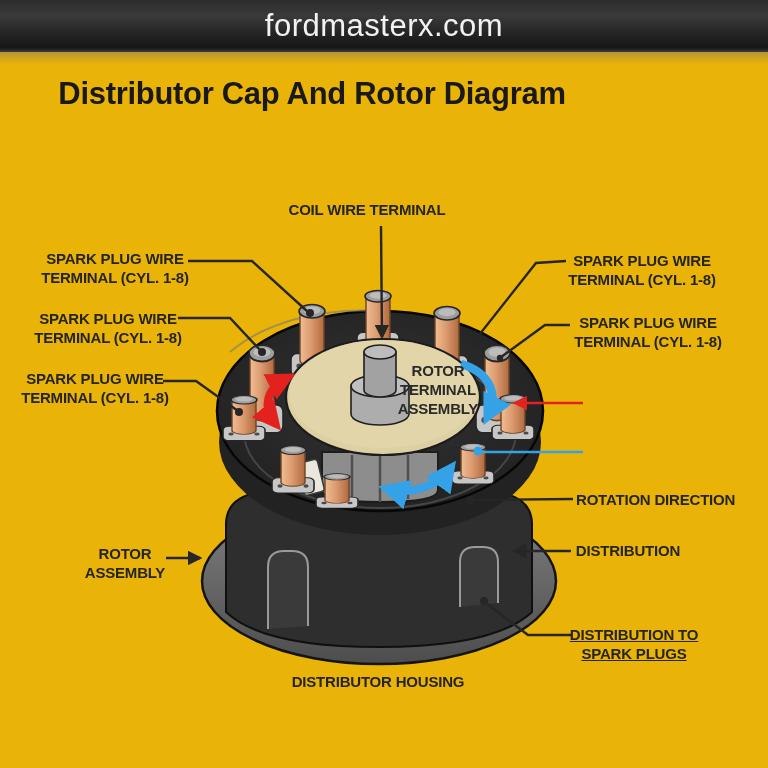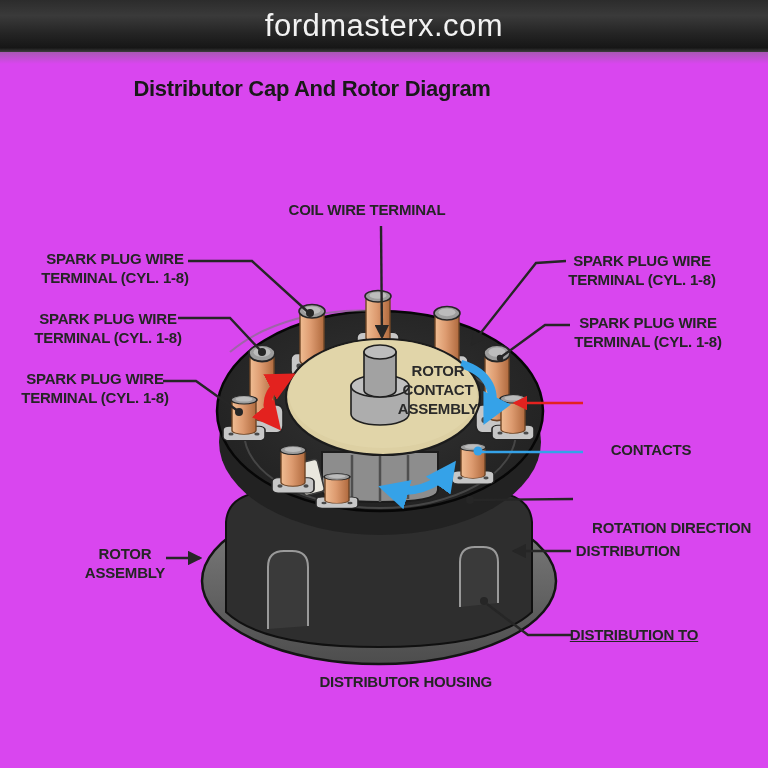--- a/index.html
+++ b/index.html
@@ -1,33 +1,33 @@
 <!DOCTYPE html>
 <html><head>
 <meta charset="utf-8">
 <style>
   html,body { margin:0; padding:0; }
   .page {
     position:relative; width:768px; height:768px; overflow:hidden;
-    background:#d946ef;
+    background:#eab308;
     font-family:"Liberation Sans","DejaVu Sans",sans-serif;
   }
   .topbar {
     position:absolute; top:0; left:0; width:768px; height:52px;
     background:linear-gradient(180deg,#2c2c2c 0%,#3a3a3a 30%,#242424 65%,#161616 92%,#3d3d3d 100%);
     display:flex; align-items:center; justify-content:center;
   }
   .topbar .site { color:#f2f2f2; font-size:31px; letter-spacing:.5px; }
   .bar-shadow {
     position:absolute; top:52px; left:0; width:768px; height:12px;
     background:linear-gradient(180deg, rgba(110,110,110,.45), rgba(255,255,255,0));
   }
   .title {
     position:absolute; top:76px; left:0; width:624px; text-align:center;
-    font-size:22px; font-weight:bold; color:#191919; letter-spacing:-0.3px;
+    font-size:31px; font-weight:bold; color:#191919; letter-spacing:-0.3px;
   }
   svg.diagram { position:absolute; top:0; left:0; }
   .lbl {
     position:absolute; font-weight:bold; font-size:15px; line-height:18.5px;
     color:#252525; text-align:center; letter-spacing:-0.2px;
   }
   .nowrap { white-space:nowrap; }
 </style>
 </head>
 <body>
@@ -180,42 +180,42 @@
     <div>SPARK PLUG WIRE</div>
     <div>TERMINAL (CYL. 1-8)</div>
   </div>
   <div class="lbl" style="left:557px; top:314px; width:182px;">
     <div>SPARK PLUG WIRE</div>
     <div>TERMINAL (CYL. 1-8)</div>
   </div>
 
   <div class="lbl" style="left:379px; top:361px; width:118px; line-height:19px; color:#2a2a2a;">
     <div>ROTOR</div>
-    <div>CONTACT</div>
+    <div>TERMINAL</div>
     <div>ASSEMBLY</div>
   </div>
 
 
   <div class="lbl" style="left:572px; top:441px; width:158px;">
-    <div>CONTACTS</div>
-  </div>
-
-  <div class="lbl nowrap" style="left:576px; top:519px;margin-left:16px;">
+  </div>
+
+  <div class="lbl nowrap" style="left:576px; top:491px;">
     <span>ROTATION DIRECTION</span>
   </div>
 
   <div class="lbl" style="left:538px; top:542px; width:180px;">
     <div>DISTRIBUTION</div>
   </div>
   <div class="lbl" style="left:544px; top:626px; width:180px;text-decoration:underline;">
     <div>DISTRIBUTION TO</div>
+    <div>SPARK PLUGS</div>
   </div>
 
   <div class="lbl" style="left:56px; top:545px; width:138px;">
     <div>ROTOR</div>
     <div>ASSEMBLY</div>
   </div>
 
-  <div class="lbl" style="left:292px; top:673px; width:200px;text-align:right;">
+  <div class="lbl" style="left:278px; top:673px; width:200px;">
     <span>DISTRIBUTOR HOUSING</span>
   </div>
 
 </div>
 
 </body></html>

